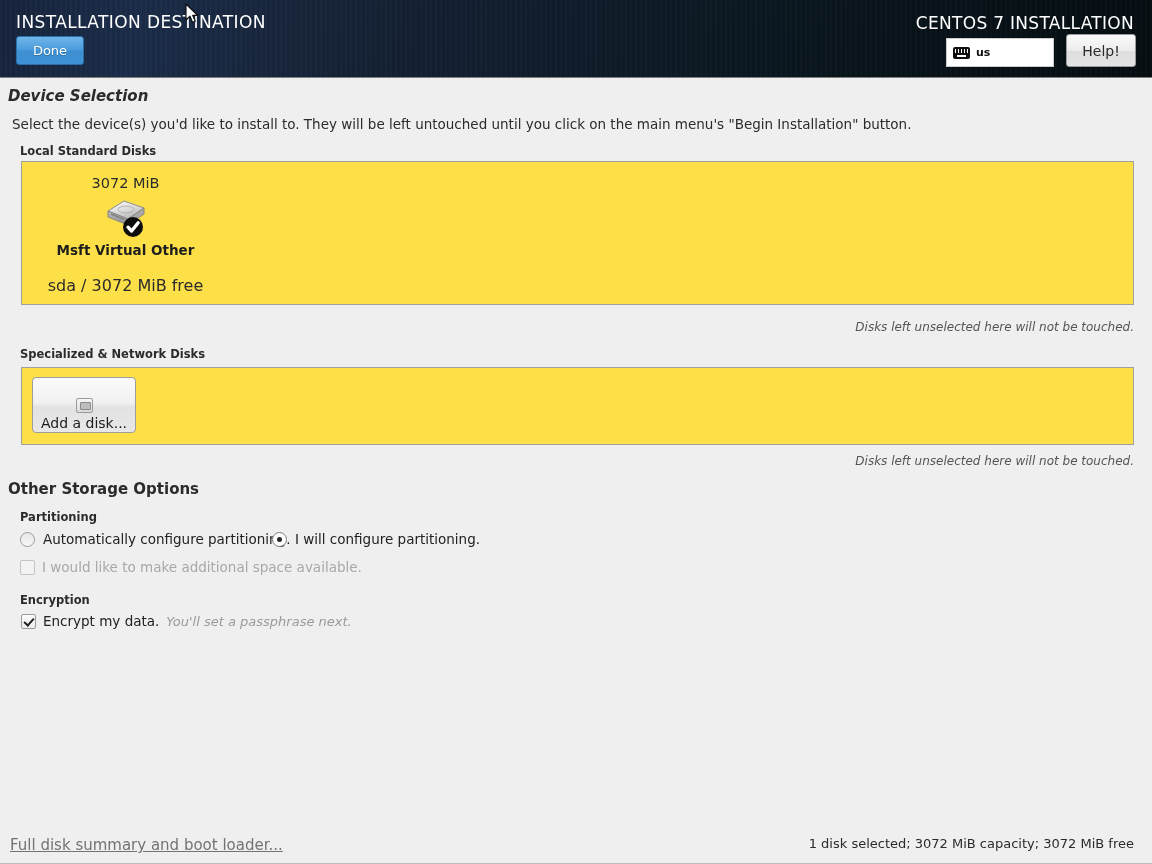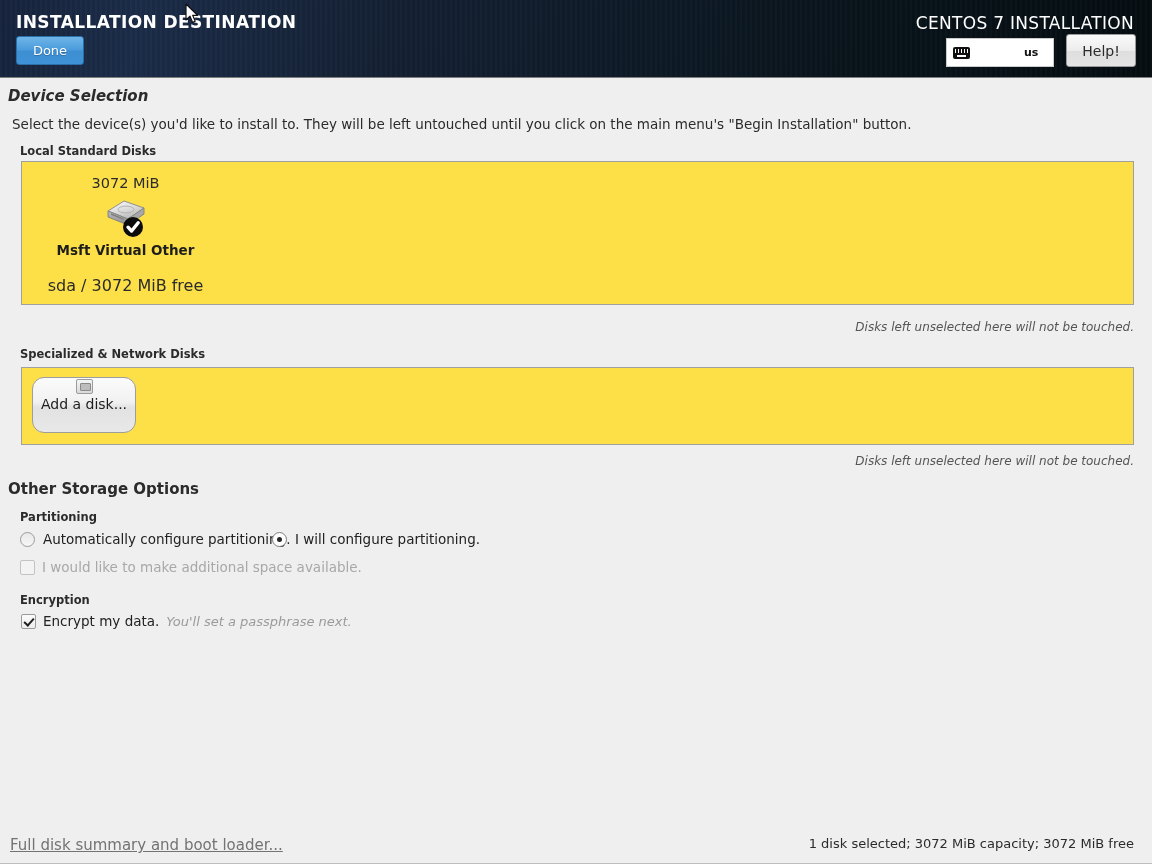--- a/index.html
+++ b/index.html
@@ -24,21 +24,21 @@
     background:
       repeating-linear-gradient(90deg,
         rgba(255,255,255,0.018) 0px, rgba(255,255,255,0.018) 2px,
         rgba(0,0,0,0.02) 2px, rgba(0,0,0,0.02) 5px),
       linear-gradient(100deg, #16233c 0%, #1b2c48 12%, #142134 32%, #0e1a27 55%, #08131a 75%, #050d11 100%);
     border-bottom: 1px solid #7e7e7e;
     overflow: hidden;
   }
   .header-title {
     position: absolute; left: 16px; top: 12px;
-    font-size: 17px; font-weight: bold;
+    font-size: 17px; font-weight: normal;
     letter-spacing: 0.4px;
     color: #ffffff;
     font-family: "DejaVu Sans", "Liberation Sans", sans-serif;
   }
   .done-button {
     position: absolute; left: 16px; top: 36px;
     width: 68px; height: 29px;
     border: 1px solid #2b6fa8;
     border-radius: 3px;
     background: linear-gradient(180deg, #6fb5e8 0%, #4a9bdc 48%, #3d8fd2 52%, #3f92d6 100%);
@@ -76,21 +76,21 @@
     width: 13px; height: 4px;
     background:
       repeating-linear-gradient(90deg, #ffffff 0 1px, #111111 1px 3px);
   }
   .kbd-glyph::after {
     content: "";
     position: absolute; left: 4px; bottom: 2px;
     width: 9px; height: 2px;
     background: #ffffff;
   }
-  .kbd-label { font-size: 11px; font-weight: bold; color: #111111; margin-left: 48px; }
+  .kbd-label { font-size: 11px; font-weight: bold; color: #111111; }
   .help-button {
     position: absolute; left: 1066px; top: 34px;
     width: 70px; height: 33px;
     border: 1px solid #9a9a9a;
     border-radius: 3px;
     background: linear-gradient(180deg, #fafafa 0%, #ececec 50%, #dedede 51%, #e4e4e4 100%);
     color: #2b2b2b;
     font-size: 14px;
     display: flex; align-items: center; justify-content: center;
     cursor: pointer;
@@ -140,25 +140,25 @@
     width: 48px; height: 42px;
     margin: 6px auto 0 auto;
   }
   .disk-name { font-size: 13.5px; font-weight: bold; color: #1d1d1d; margin-top: 3px; }
   .disk-sub { font-size: 16px; color: #2b2b2b; margin-top: 18px; }
 
   .add-disk-button {
     position: absolute; left: 10px; top: 9px;
     width: 104px; height: 56px;
     border: 1px solid #9d9d9d;
-    border-radius: 12px;
+    border-radius: 4px;
     background: linear-gradient(180deg, #fbfbfb 0%, #f1f1f1 45%, #e2e2e2 55%, #e8e8e8 100%);
     cursor: pointer;
     text-align: center;
-    padding-top: 1px;
+    padding-top: 20px;
   }
   .add-disk-icon {
     width: 17px; height: 15px;
     margin: 0 auto;
     border: 1px solid #9b9b9b;
     border-radius: 2px;
     background: linear-gradient(180deg, #f6f6f6, #d9d9d9);
     position: relative;
   }
   .add-disk-icon::after {

